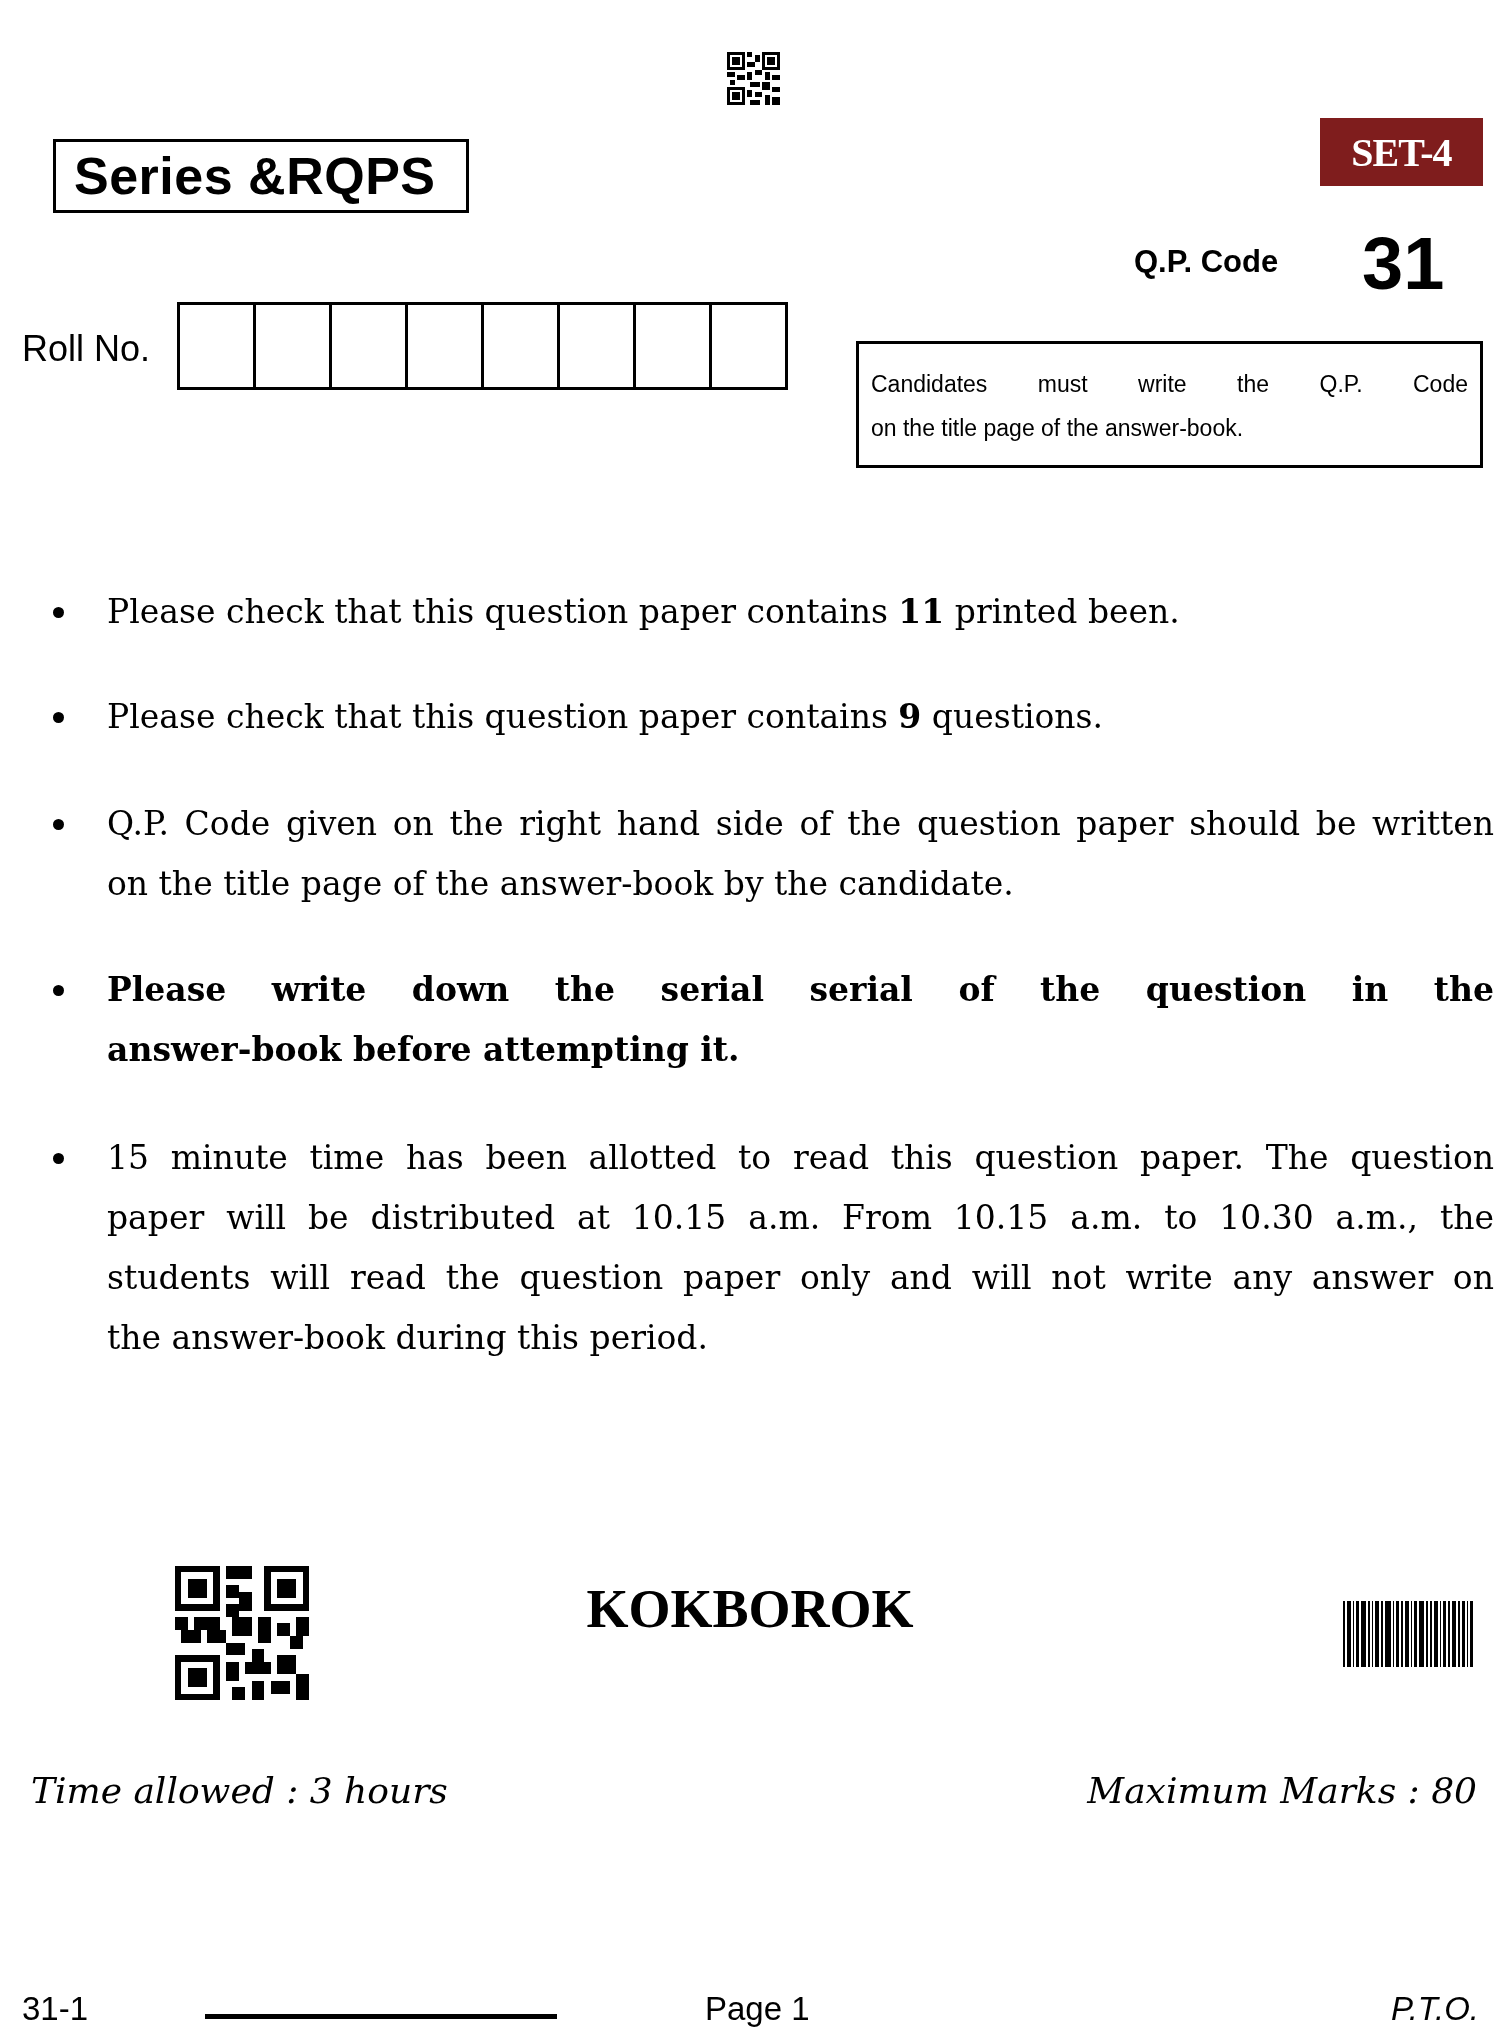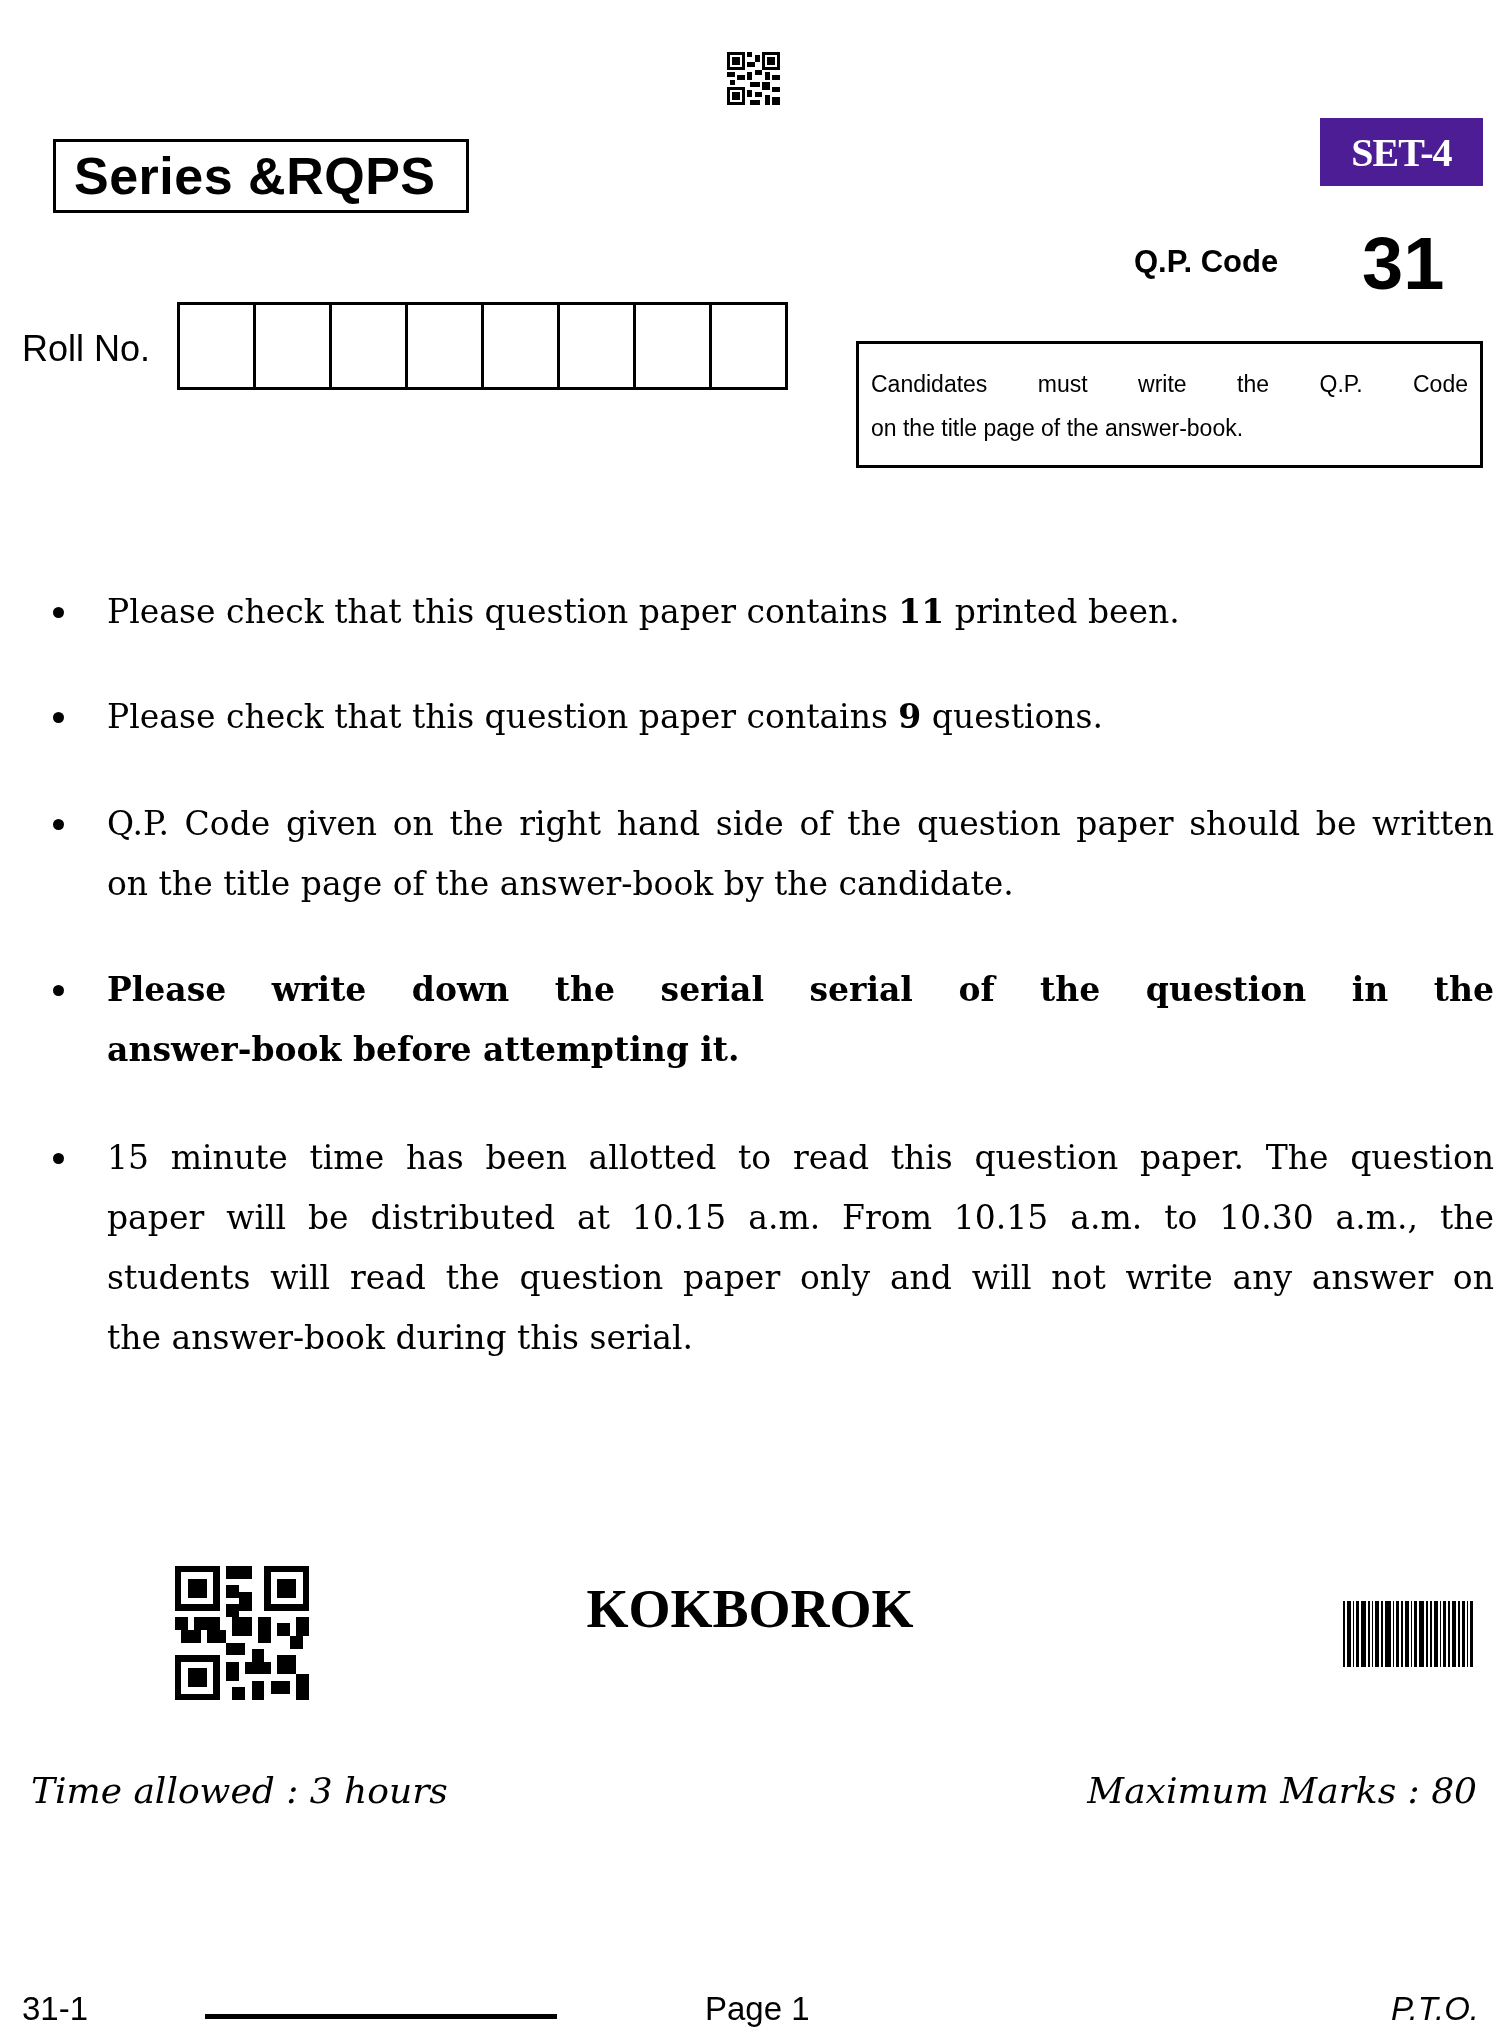--- a/index.html
+++ b/index.html
@@ -15,21 +15,21 @@
   .series-box {
     left: 21px; top: 139px; width: 410px; height: 68px;
     border: 3px solid #000; box-sizing: content-box; margin-left: 32px;
   }
   .series-text {
     position: absolute; left: 18px; top: 4px;
     font-size: 52px; font-weight: bold; letter-spacing: 0.5px; line-height: 60px; white-space: nowrap;
   }
 
   .set-box {
-    left: 1320px; top: 118px; width: 163px; height: 68px; background: #4c1d95;
+    left: 1320px; top: 118px; width: 163px; height: 68px; background: #7f1d1d;
     display: flex; align-items: center; justify-content: center;
   }
   .set-text { color: #fff; font-size: 40px; font-weight: bold; font-family: "Liberation Serif", "DejaVu Serif", serif; letter-spacing: -1px; }
 
   .qp-label { left: 1134px; top: 244px; font-size: 31px; font-weight: bold; white-space: nowrap; }
   .qp-code { left: 1362px; top: 224px; font-size: 74px; font-weight: bold; line-height: 80px; white-space: nowrap; }
 
   .roll-label { left: 22px; top: 328px; font-size: 36px; white-space: nowrap; }
   .roll-box {
     left: 177px; top: 302px; display: flex;
@@ -173,21 +173,21 @@
       <span class="line last">answer-book before attempting it.</span>
     </div>
   </div>
 
   <div class="bullet" style="top:546px;">
     <span class="dot" style="top:25px;"></span>
     <div class="txt">
       <span class="line">15 minute time has been allotted to read this question paper. The question</span>
       <span class="line">paper will be distributed at 10.15 a.m. From 10.15 a.m. to 10.30 a.m., the</span>
       <span class="line">students will read the question paper only and will not write any answer on</span>
-      <span class="line last">the answer-book during this serial.</span>
+      <span class="line last">the answer-book during this period.</span>
     </div>
   </div>
 </div>
 
 <svg class="abs qr-bottom" viewBox="0 0 21 21" shape-rendering="crispEdges">
   <rect x="0" y="0" width="21" height="21" fill="#fff"></rect>
   <g fill="#000">
     <rect x="0" y="0" width="7" height="7"></rect>
       <rect x="1" y="1" width="5" height="5" fill="#fff"></rect>
       <rect x="2" y="2" width="3" height="3"></rect>

